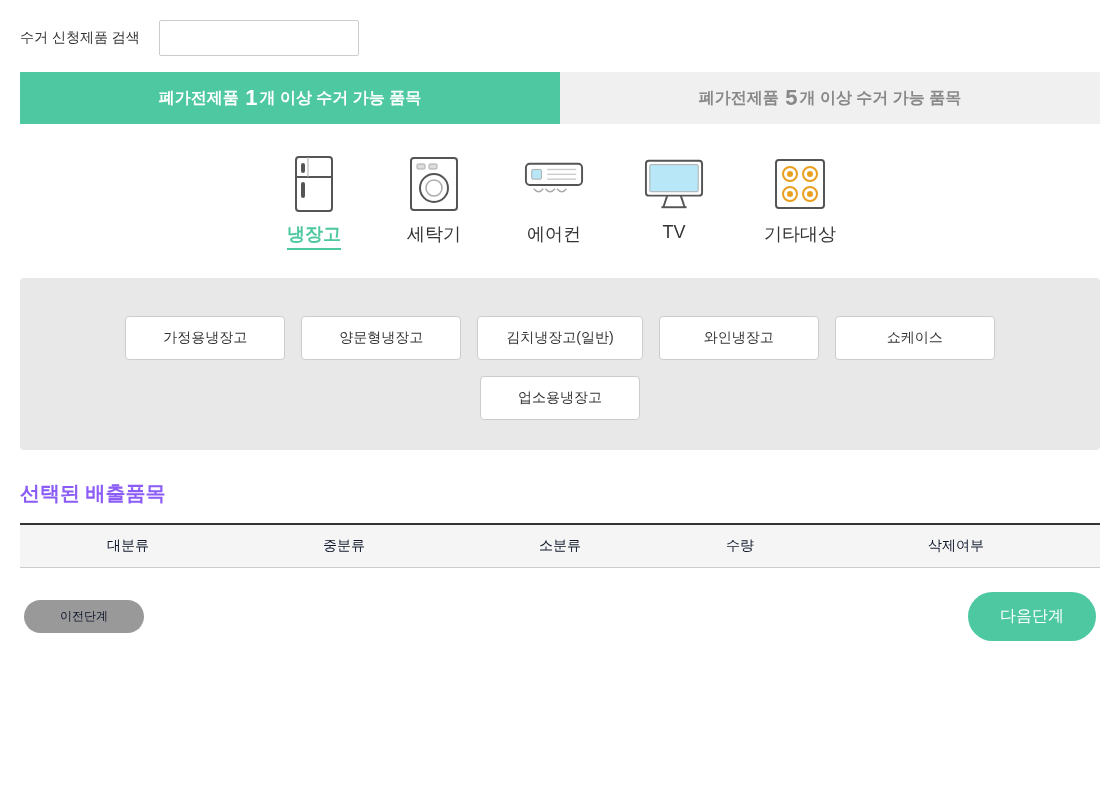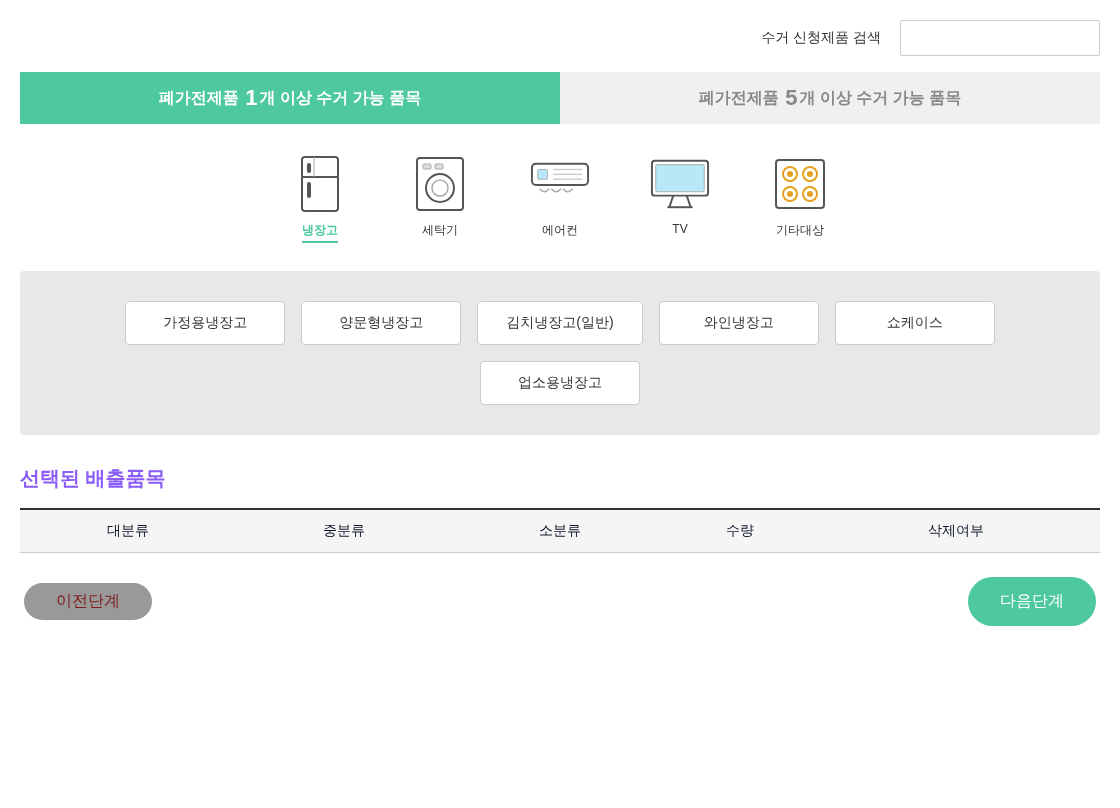--- a/index.html
+++ b/index.html
@@ -14,21 +14,20 @@
     .page-wrapper {
       width: 1120px;
       min-height: 808px;
       padding: 20px 20px;
       position: relative;
     }
 
     
     .search-bar {
       display: flex;
-      justify-content: flex-end;
       align-items: center;
       margin-bottom: 16px;
       gap: 19px;
     }
     .search-label {
       font-size: 14px;
       color: #333;
       white-space: nowrap;
     }
     .search-input {
@@ -92,37 +91,38 @@
       font-weight: bold;
     }
     .category-icon {
       width: 60px;
       height: 60px;
       display: flex;
       align-items: center;
       justify-content: center;
     }
     .category-label {
-      font-size: 12px;
+      font-size: 18px;
       color: #333;
       padding-bottom: 2px;
     }
 
     
     .subcategory-area {
       background: #e8e8e8;
       border-radius: 4px;
       padding: 30px 40px;
       margin-bottom: 30px;
     }
     .subcategory-grid {
       display: flex;
       flex-wrap: wrap;
       gap: 16px;
       justify-content: center;
+      margin-top: 8px;
     }
     .subcategory-btn {
       background: #fff;
       border: 1px solid #ccc;
       border-radius: 4px;
       padding: 12px 28px;
       font-size: 14px;
       color: #333;
       cursor: pointer;
       min-width: 160px;
@@ -158,25 +158,25 @@
     
     .bottom-buttons {
       display: flex;
       justify-content: space-between;
       align-items: center;
       margin-top: 20px;
       padding: 0 4px;
     }
     .btn-prev {
       background: #999;
-      color: #7f1d1d;
+      color: #0f172a;
       border: none;
       border-radius: 25px;
       padding: 8px 32px;
-      font-size: 16px;
+      font-size: 12px;
       cursor: pointer;
       min-width: 120px;
     }
     .btn-next {
       background: #4dc8a0;
       color: #fff;
       border: none;
       border-radius: 25px;
       padding: 14px 32px;
       font-size: 16px;

